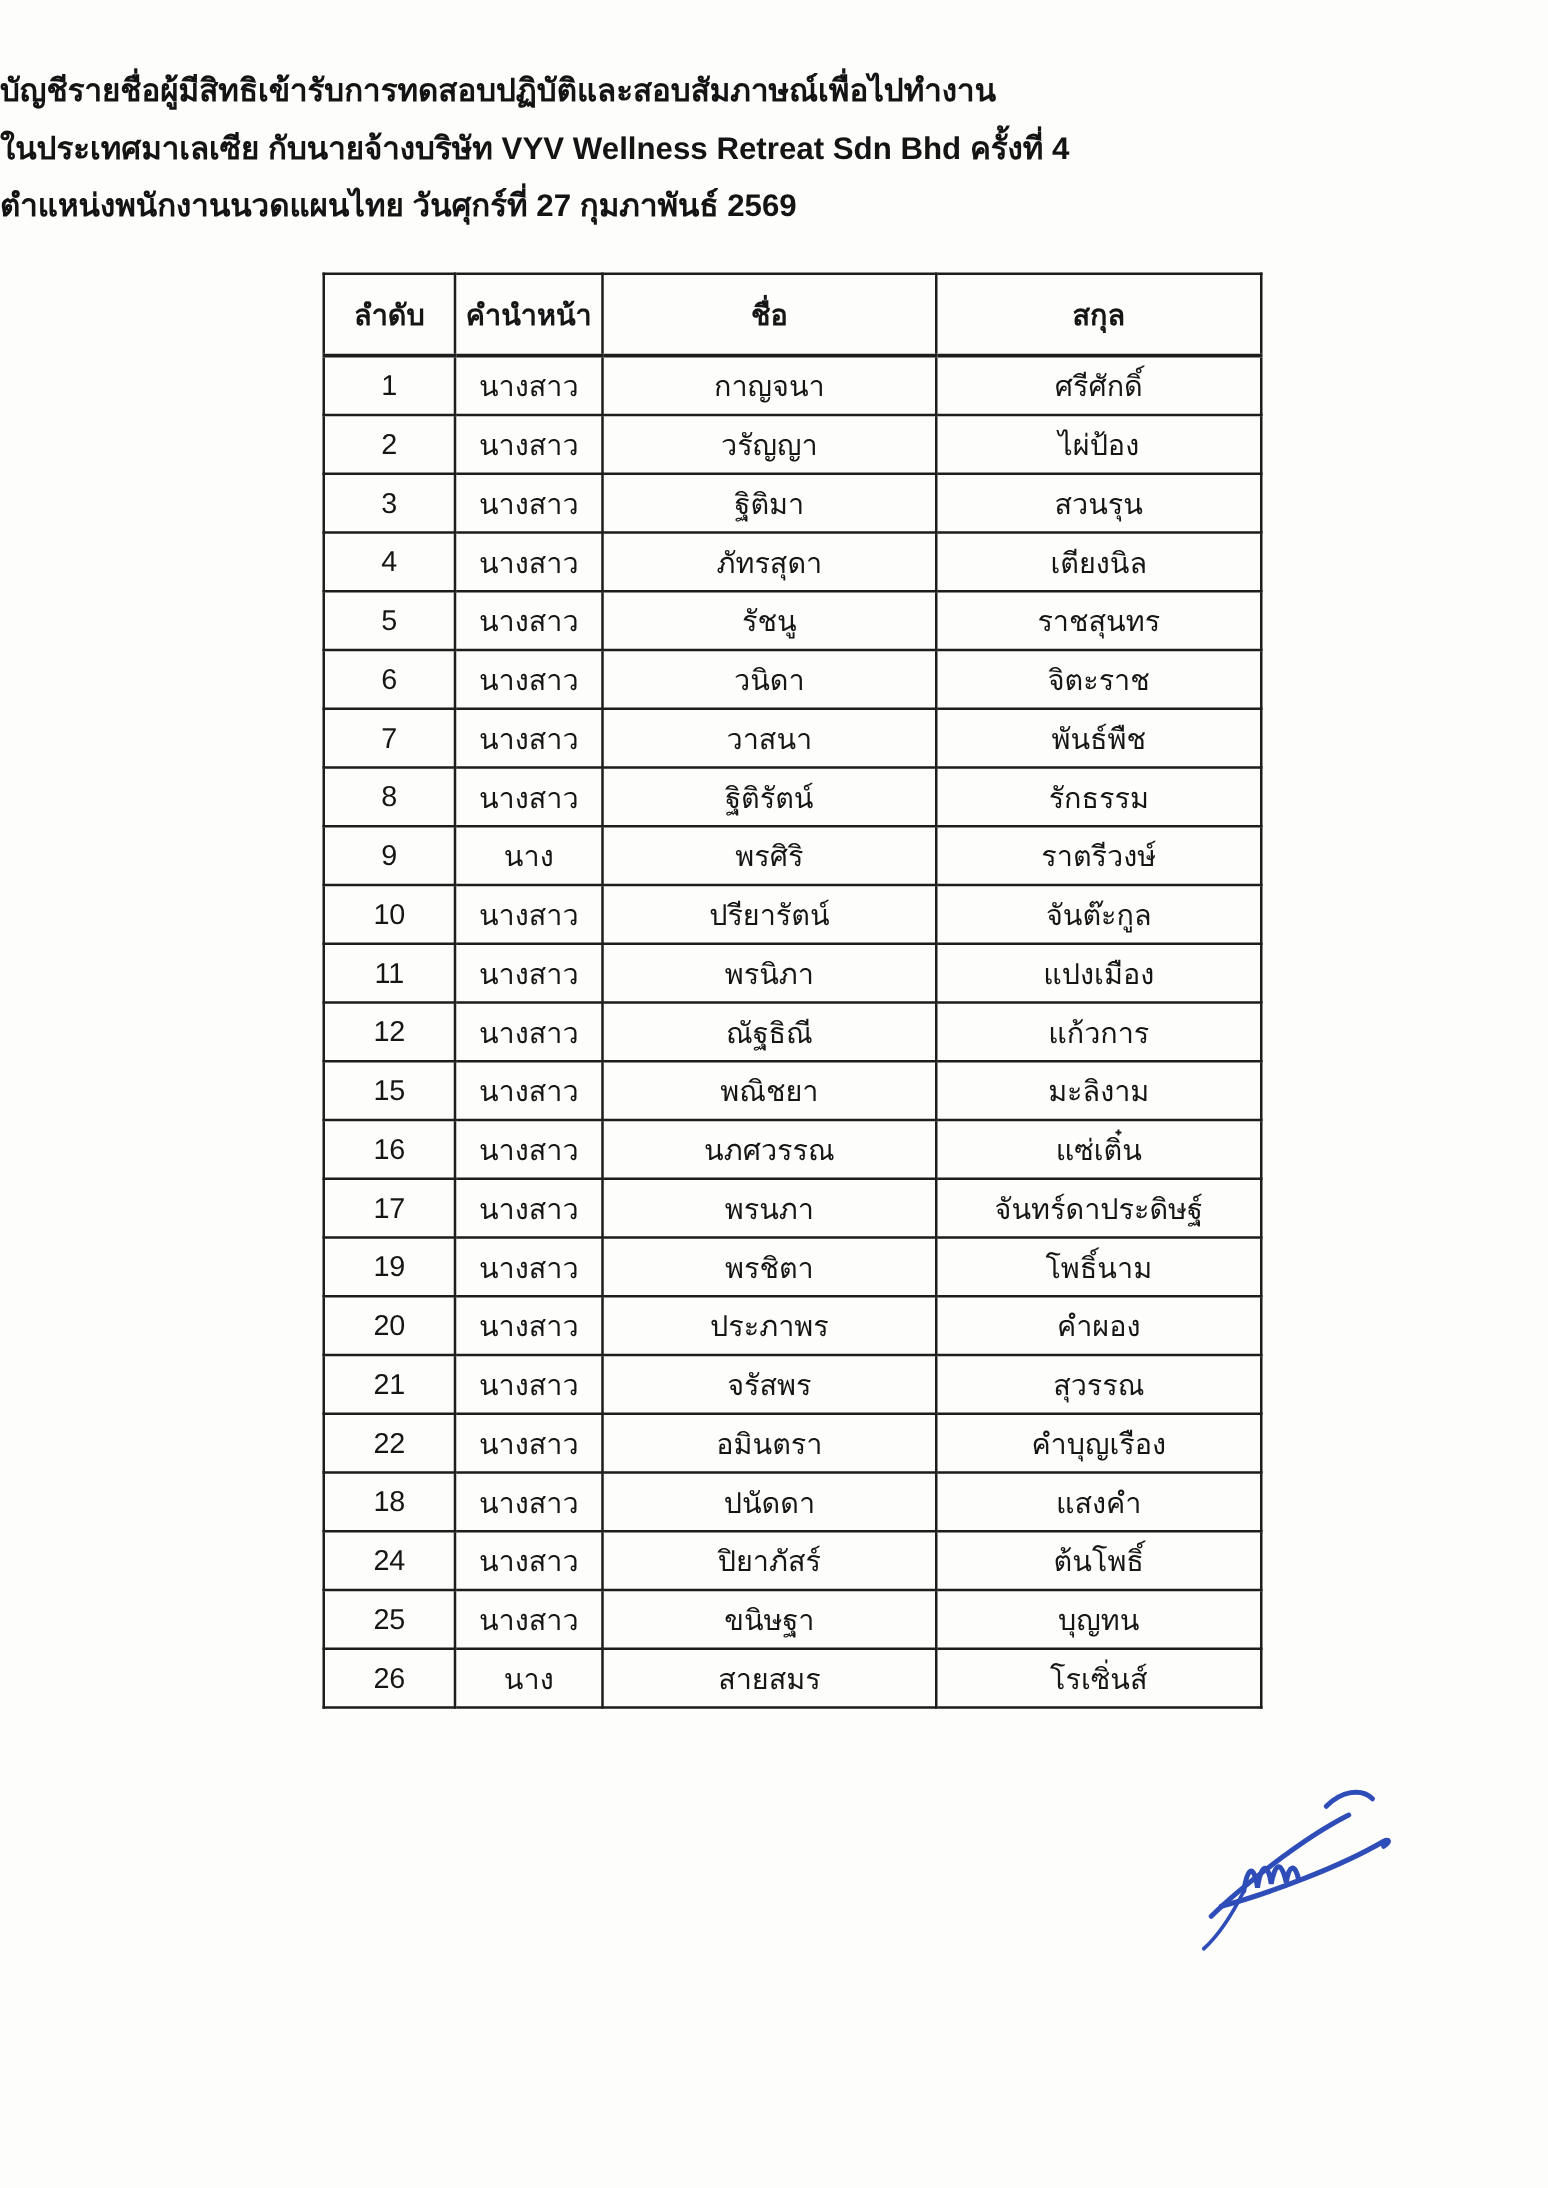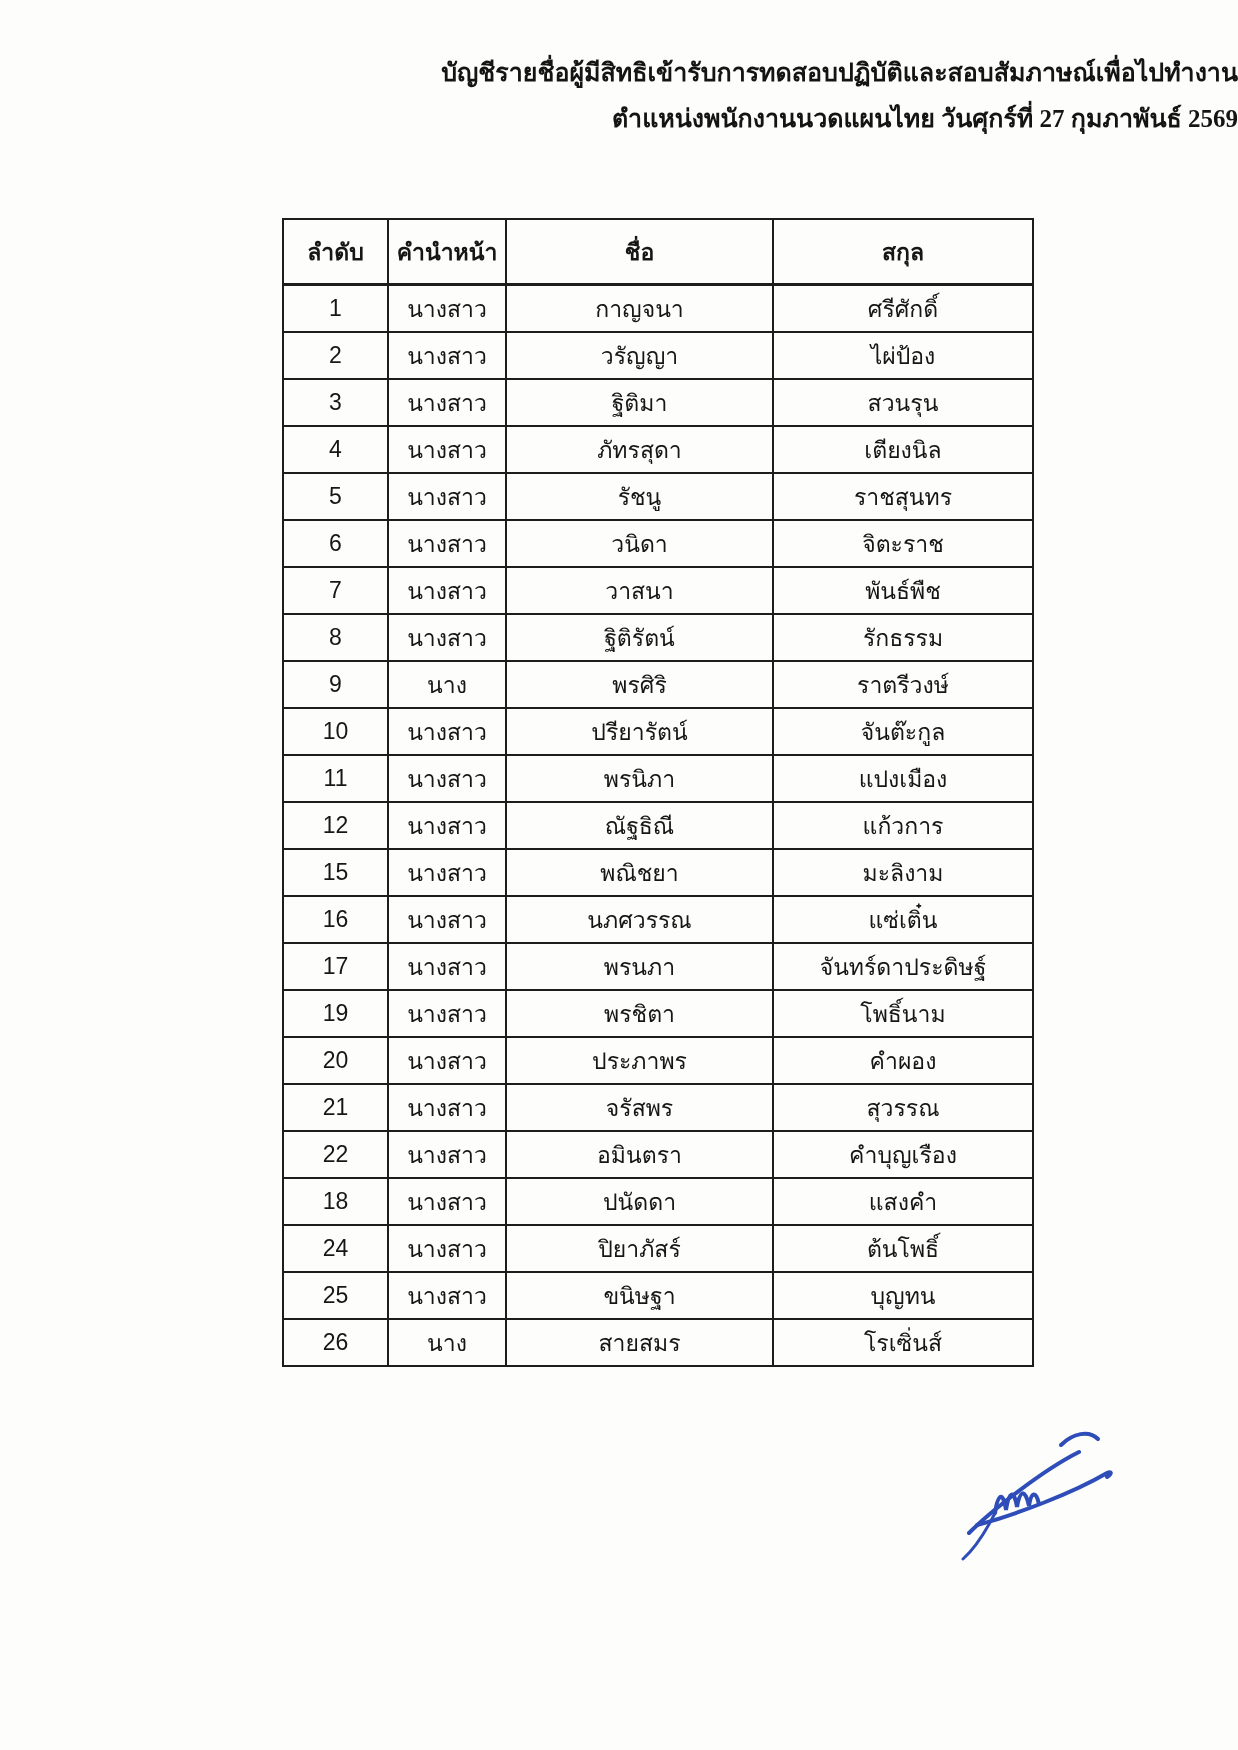--- a/index.html
+++ b/index.html
@@ -15,31 +15,30 @@
     background: #fdfdfb;
     overflow: hidden;
     font-family: "Liberation Sans", sans-serif;
     color: #161616;
   }
   .title-block {
     position: absolute;
     top: 50px;
     left: 0;
     width: 100%;
-    text-align: right;
+    text-align: left;
     font-size: 25px;
     font-weight: bold;
     line-height: 46px;
     color: #141414;
-    font-family: Liberation Serif, serif;
   }
   table.doc-table {
     position: absolute;
     top: 218px;
-    left: 282px;
+    left: 258px;
     width: 750px;
     border-collapse: collapse;
     table-layout: fixed;
   }
   .col-no      { width: 105px; }
   .col-title   { width: 118px; }
   .col-first   { width: 267px; }
   .col-surname { width: 260px; }
   .doc-table th, .doc-table td {
     border: 2px solid #1d1d1d;
@@ -68,20 +67,21 @@
     pointer-events: none;
   }
 </style>
 </head>
 <body>
 
 <div class="page">
 
   <div class="title-block">
     <div>บัญชีรายชื่อผู้มีสิทธิเข้ารับการทดสอบปฏิบัติและสอบสัมภาษณ์เพื่อไปทำงาน</div>
+    <div>ในประเทศมาเลเซีย กับนายจ้างบริษัท VYV Wellness Retreat Sdn Bhd ครั้งที่ 4</div>
     <div>ตำแหน่งพนักงานนวดแผนไทย วันศุกร์ที่ 27 กุมภาพันธ์ 2569</div>
   </div>
 
   <table class="doc-table">
     <colgroup>
       <col class="col-no">
         <col class="col-title">
         <col class="col-first">
         <col class="col-surname">
     </colgroup>

